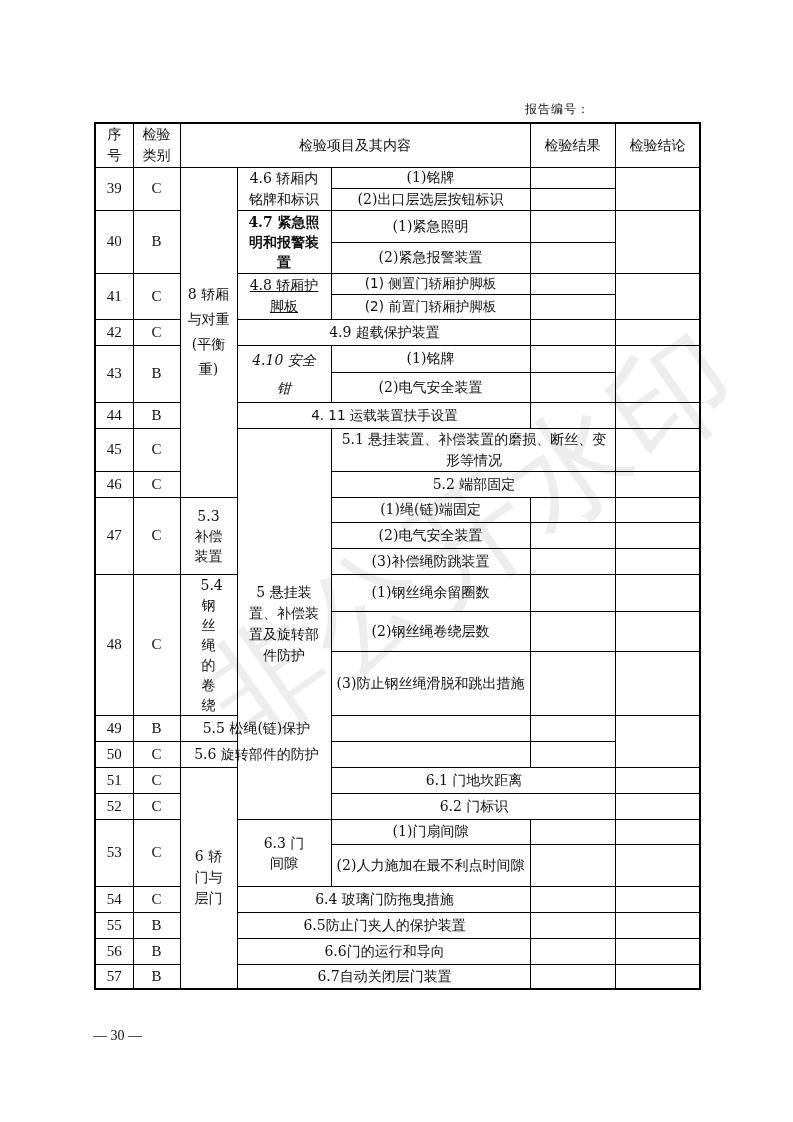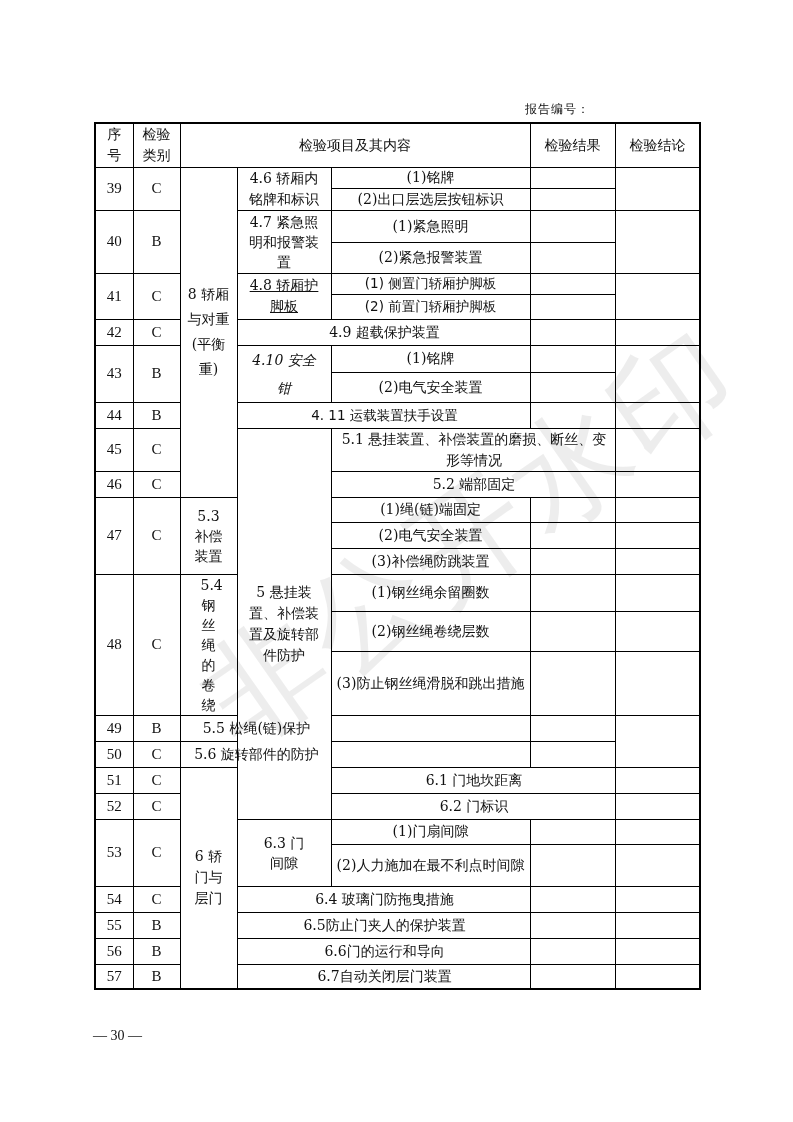--- a/index.html
+++ b/index.html
@@ -58,21 +58,21 @@
       <td rowspan="2"></td>
     </tr>
     <tr style="height:22px">
       <td class="l">(2)出口层选层按钮标识</td>
       <td></td>
     </tr>
 
     <tr style="height:32px">
       <td rowspan="2" class="c num">40</td>
       <td rowspan="2" class="c num">B</td>
-      <td rowspan="2" class="c" style="padding:0 6px;line-height:20px;">4.7 紧急照明和报警装置</td>
+      <td rowspan="2" class="c" style="padding:0 6px;line-height:20px;font-weight:bold;">4.7 紧急照明和报警装置</td>
       <td class="l">(1)紧急照明</td>
       <td></td>
       <td rowspan="2"></td>
     </tr>
     <tr style="height:31px">
       <td class="l">(2)紧急报警装置</td>
       <td></td>
     </tr>
 
     <tr style="height:21px">

